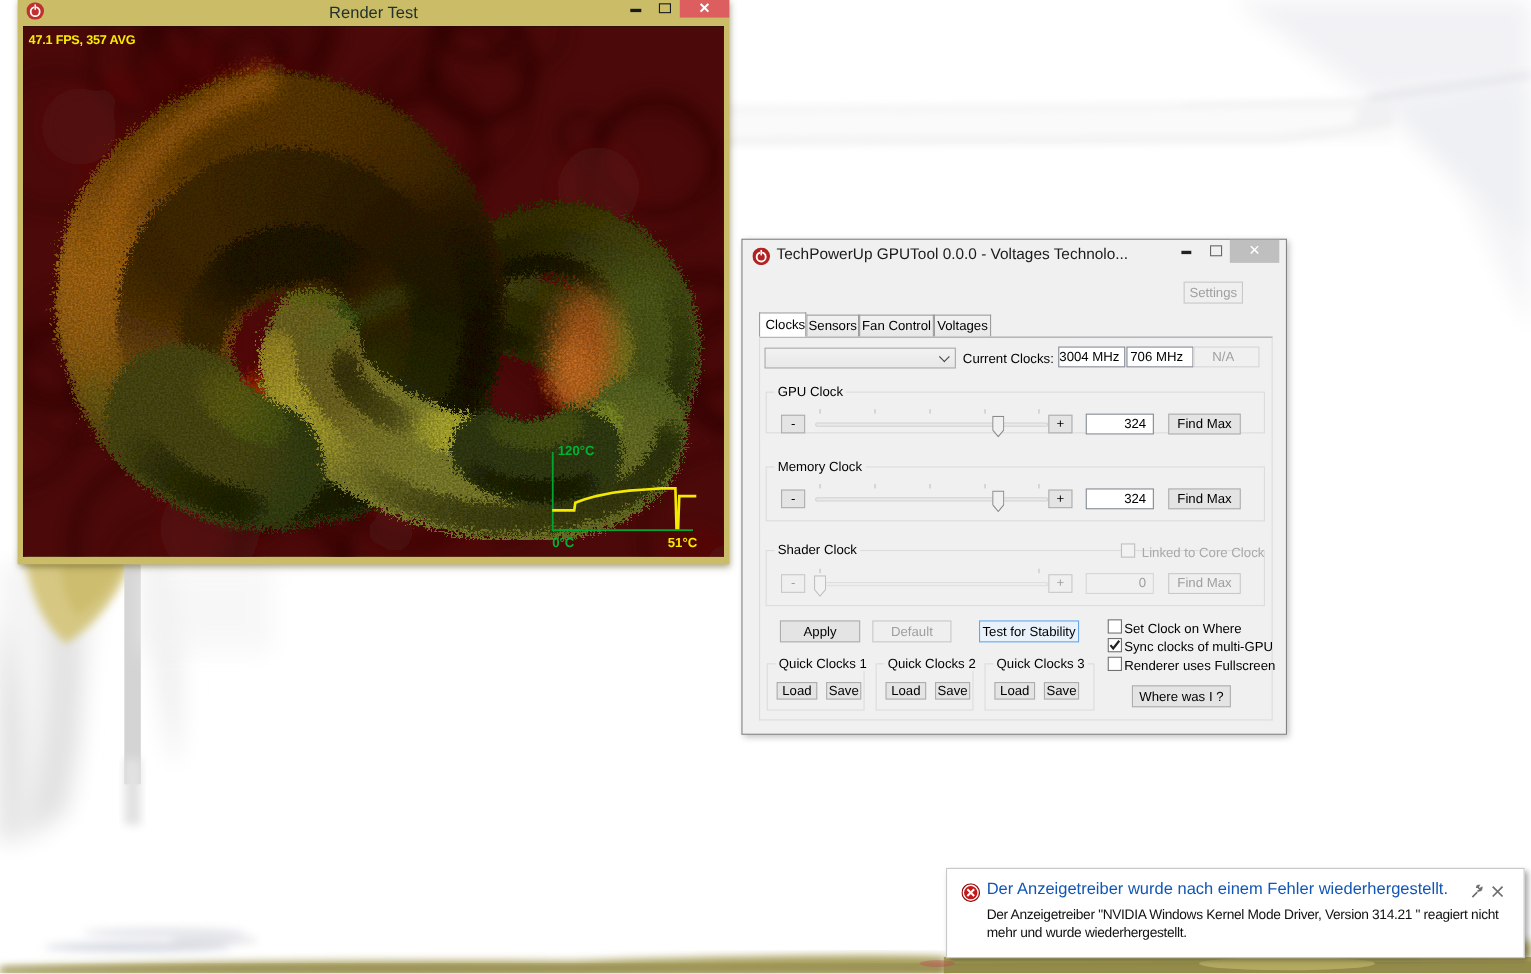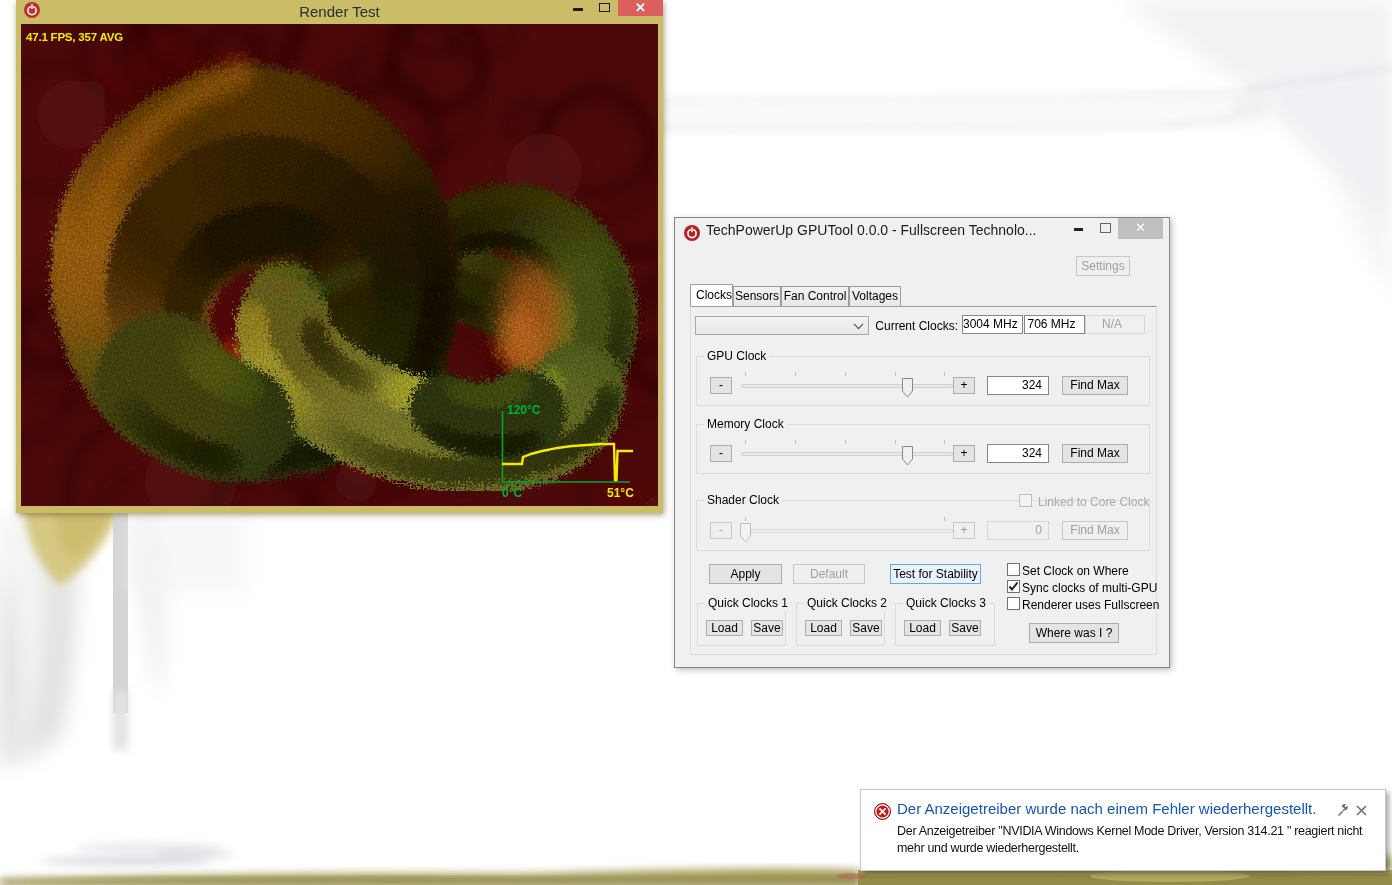--- a/index.html
+++ b/index.html
@@ -916,21 +916,21 @@
   </div>
 
   <div id="gt">
     <div id="gt-title">
       <svg id="gt-icon" viewBox="0 0 16 16">
           <circle cx="8" cy="8" r="8" fill="#b22222"></circle>
           <circle cx="8" cy="8.6" r="4.1" fill="none" stroke="#fff" stroke-width="1.7"></circle>
           <rect x="7.1" y="1.8" width="1.8" height="5.2" fill="#b22222"></rect>
           <rect x="7.3" y="2.2" width="1.4" height="5" fill="#fff"></rect>
         </svg>
-      <div id="gt-cap">TechPowerUp GPUTool 0.0.0 - Fullscreen Technolo...</div>
+      <div id="gt-cap">TechPowerUp GPUTool 0.0.0 - Voltages Technolo...</div>
       <div id="gt-min"></div>
       <div id="gt-max"></div>
       <div id="gt-close">✕</div>
     </div>
 
     <div class="btn dis" style="left:401px; top:38px; width:54px; height:20px; line-height:19px;">Settings</div>
 
     <div class="abs" style="left:15px; top:66px; width:43px; height:22px; background:#fff; border:1px solid #9d9d9d; border-bottom:none; z-index:3; text-align:right; line-height:21px;">Clocks</div>
     <div class="abs" style="left:58px; top:68px; width:48px; height:20px; background:linear-gradient(#f2f2f2,#e8e8e8); border:1px solid #9d9d9d; border-bottom:none; text-align:center; line-height:19px;">Sensors</div>
     <div class="abs" style="left:106px; top:68px; width:68px; height:20px; background:linear-gradient(#f2f2f2,#e8e8e8); border:1px solid #9d9d9d; border-bottom:none; text-align:center; line-height:19px;">Fan Control</div>
@@ -939,21 +939,21 @@
     <div class="abs" id="tabpage" style="left:15px; top:88px; width:467px; height:349px; background:#f0f0f0; border:1px solid #dcdcdc; border-top:1px solid #9d9d9d;">
 
       <div class="combo" style="left:4px; top:9px; width:174px; height:19px;">
           <span class="arr"></span>
         </div>
       <div class="abs" style="left:180px; top:12px; width:87px; text-align:right; white-space:nowrap;">Current Clocks:</div>
       <div class="tbox" style="left:271px; top:8px; width:61px; height:19px; line-height:17px; text-align:center; white-space:nowrap;">3004 MHz</div>
       <div class="tbox" style="left:333px; top:8px; width:61px; height:19px; line-height:17px; text-align:center; white-space:nowrap;">706 MHz</div>
       <div class="tbox" style="left:394px; top:8px; width:60px; height:19px; line-height:17px; text-align:center; background:#f0f0f0; border-color:#d6d6d6; color:#a0a0a0;">N/A</div>
 
-      <div class="group" style="left:5px; top:49px; width:454px; height:50px;padding-left:40px;">
+      <div class="group" style="left:5px; top:49px; width:454px; height:38px;padding-left:40px;">
         <span class="glabel">GPU Clock</span>
         <div class="btn" style="left:13px; top:20px; width:22px; height:17px; line-height:15px;">-</div>
         <div class="track" style="left:44px; top:27px; width:212px;"></div>
         <div class="tick" style="left:48px; top:15px;"></div>
         <div class="tick" style="left:98px; top:15px;"></div>
         <div class="tick" style="left:148px; top:15px;"></div>
         <div class="tick" style="left:198px; top:15px;"></div>
         <div class="tick" style="left:247px; top:15px;"></div>
         <div class="thumb" style="left:205px; top:21px;">
             <svg width="11" height="20" viewBox="0 0 11 20">

